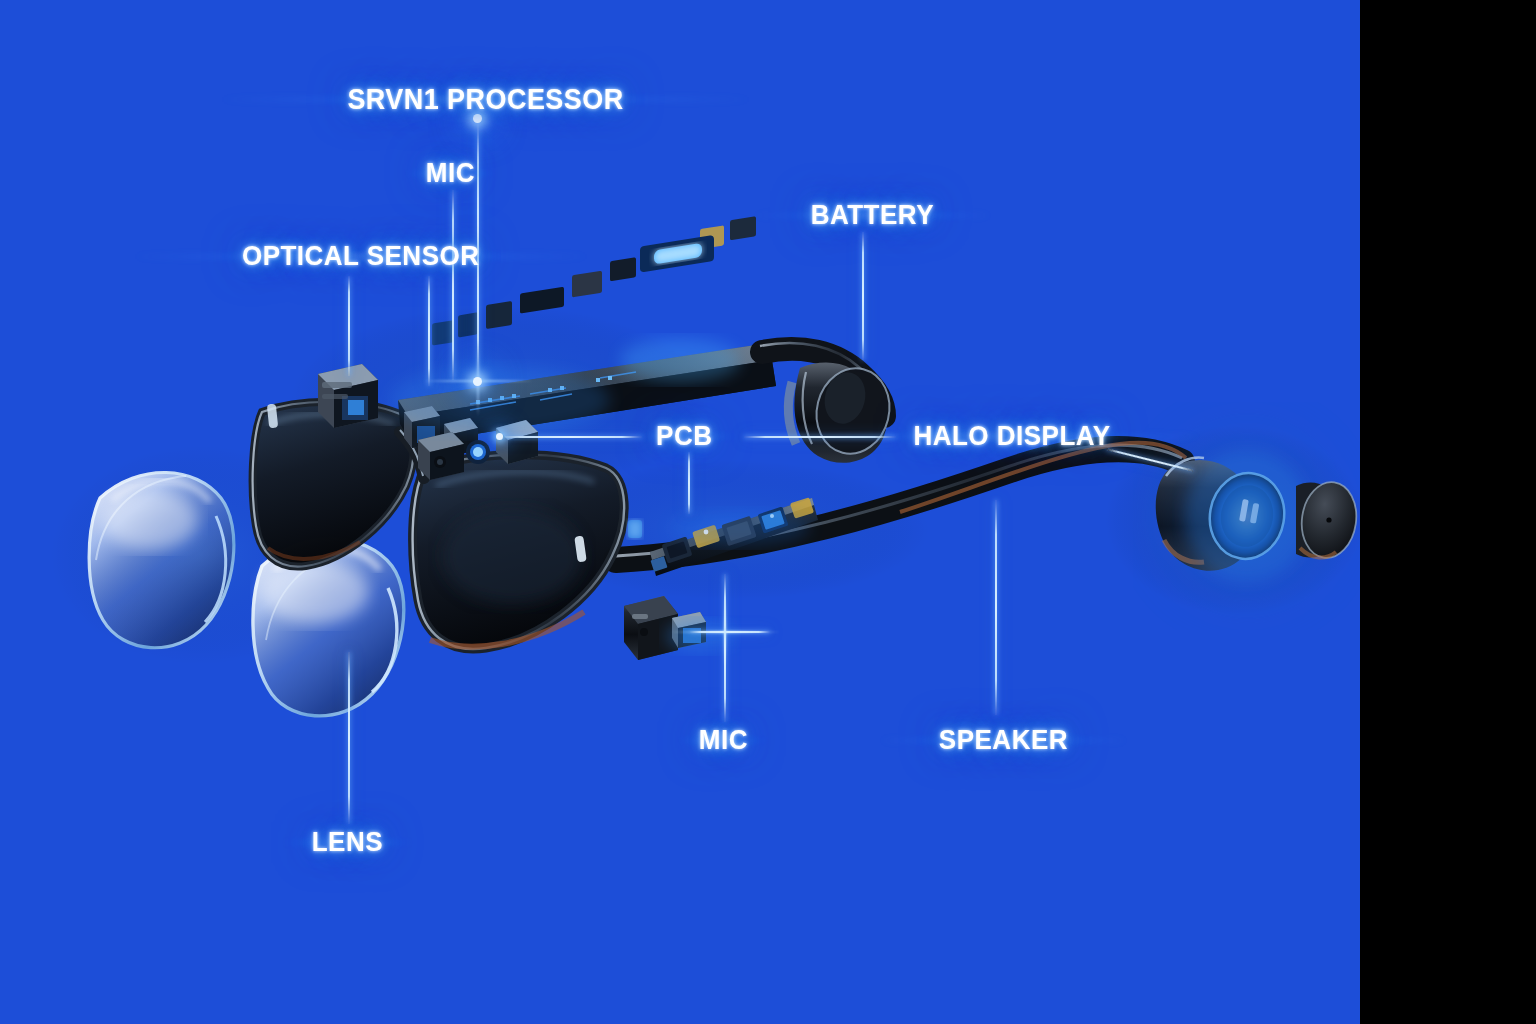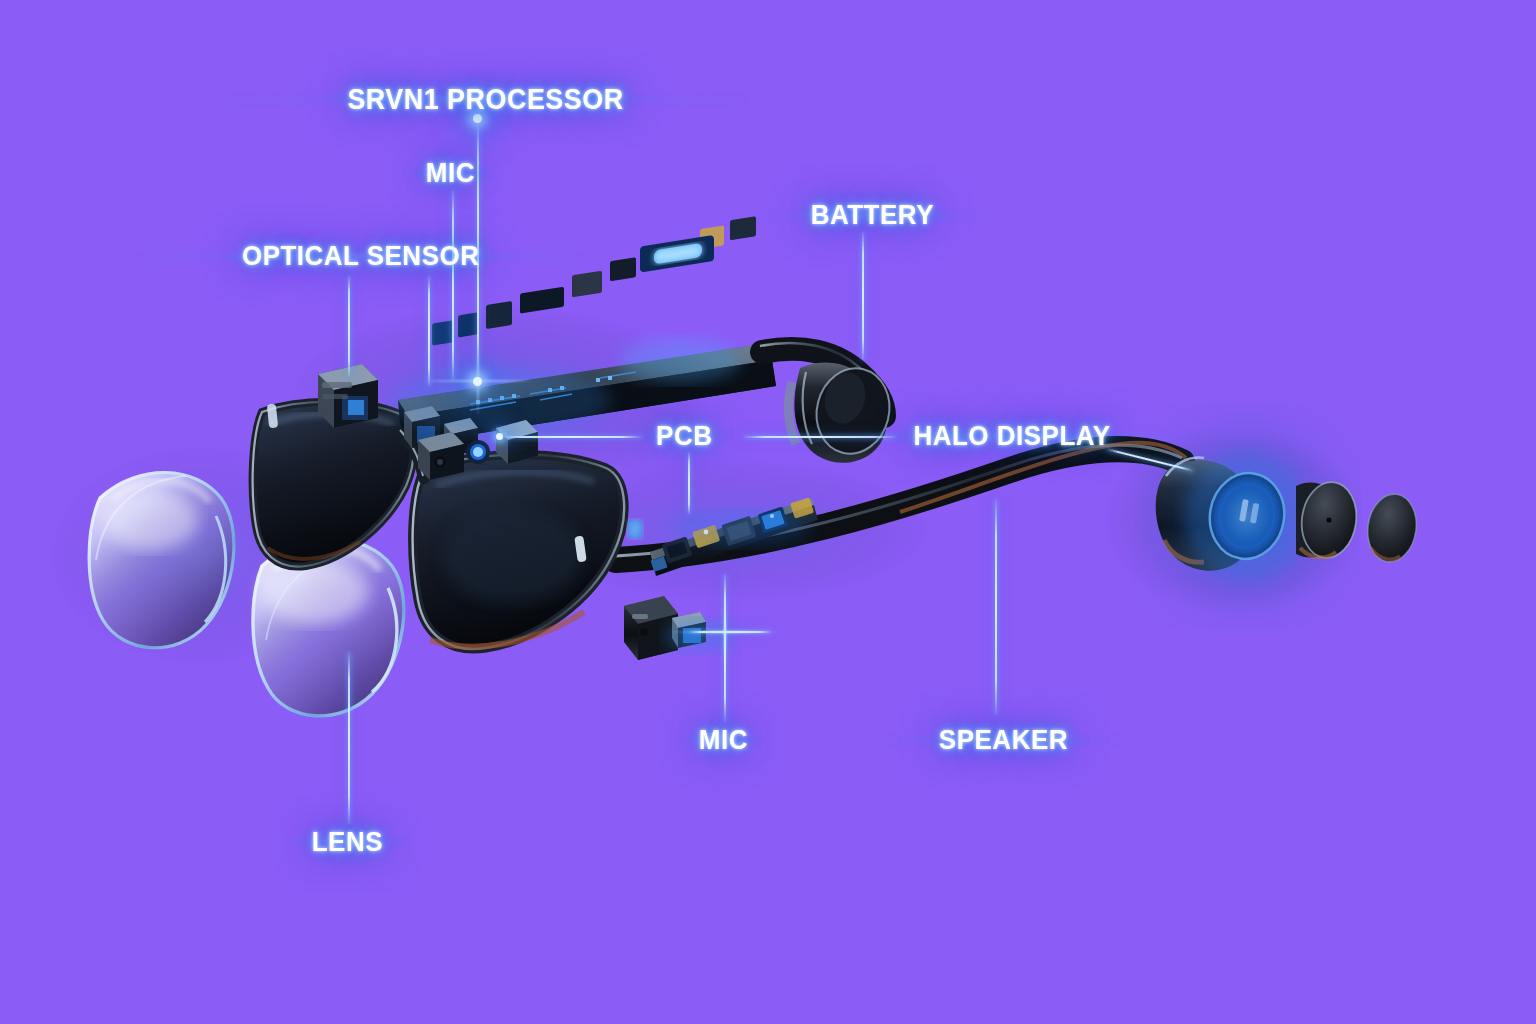--- a/index.html
+++ b/index.html
@@ -1,17 +1,17 @@
 <!DOCTYPE html>
 <html><head>
 <meta charset="utf-8">
 <style>
   html,body{margin:0;padding:0;background:#000;}
   body{width:1536px;height:1024px;overflow:hidden;font-family:"Liberation Sans",sans-serif;}
-  #stage{position:relative;width:1536px;height:1024px;background:#8b5cf6;overflow:hidden;}
+  #stage{position:relative;width:1360px;height:1024px;background:#1d4ed8;overflow:hidden;}
 
   
   .label{
     position:absolute;
     color:#fff;
     font-family:"Liberation Sans",sans-serif;
     font-weight:700;
     letter-spacing:.5px;
     white-space:nowrap;
     transform:scaleX(.93);

